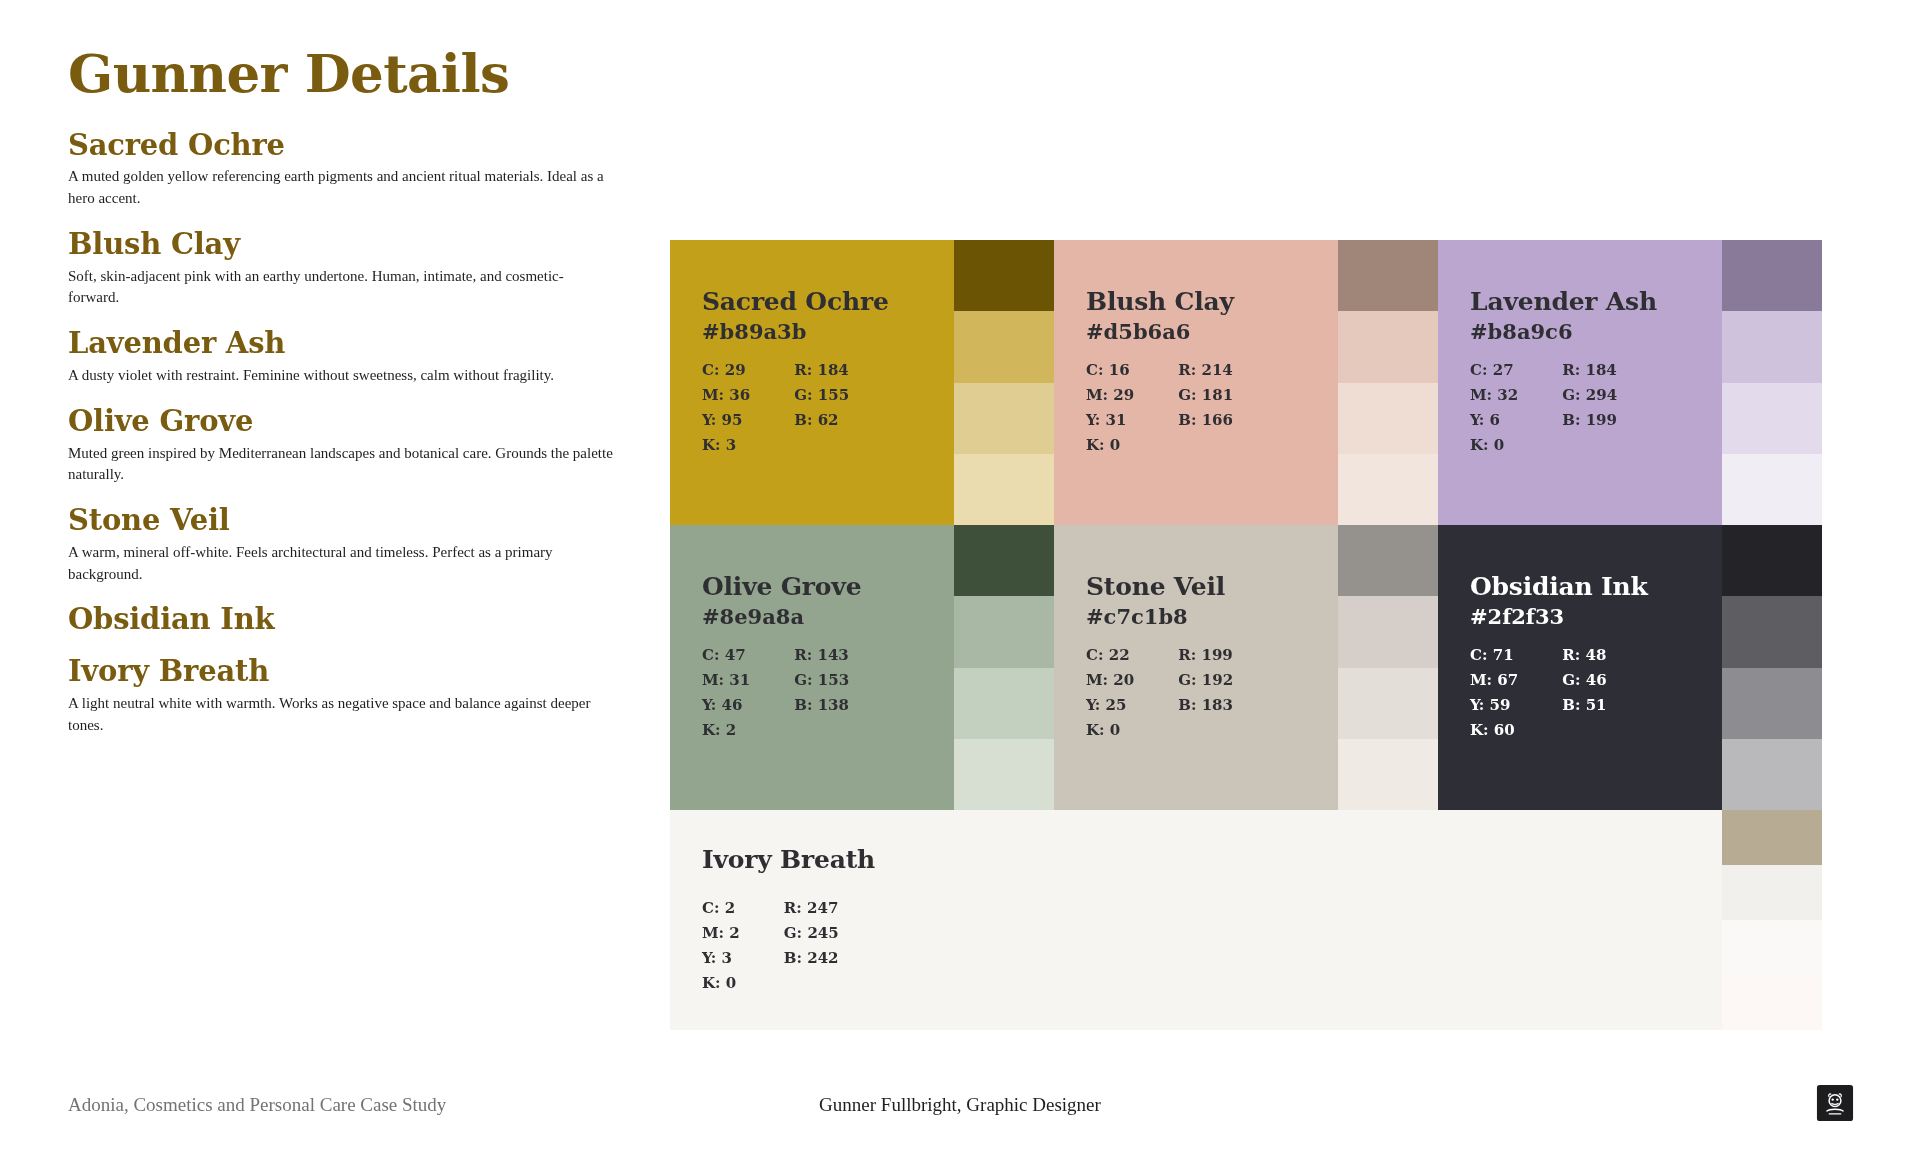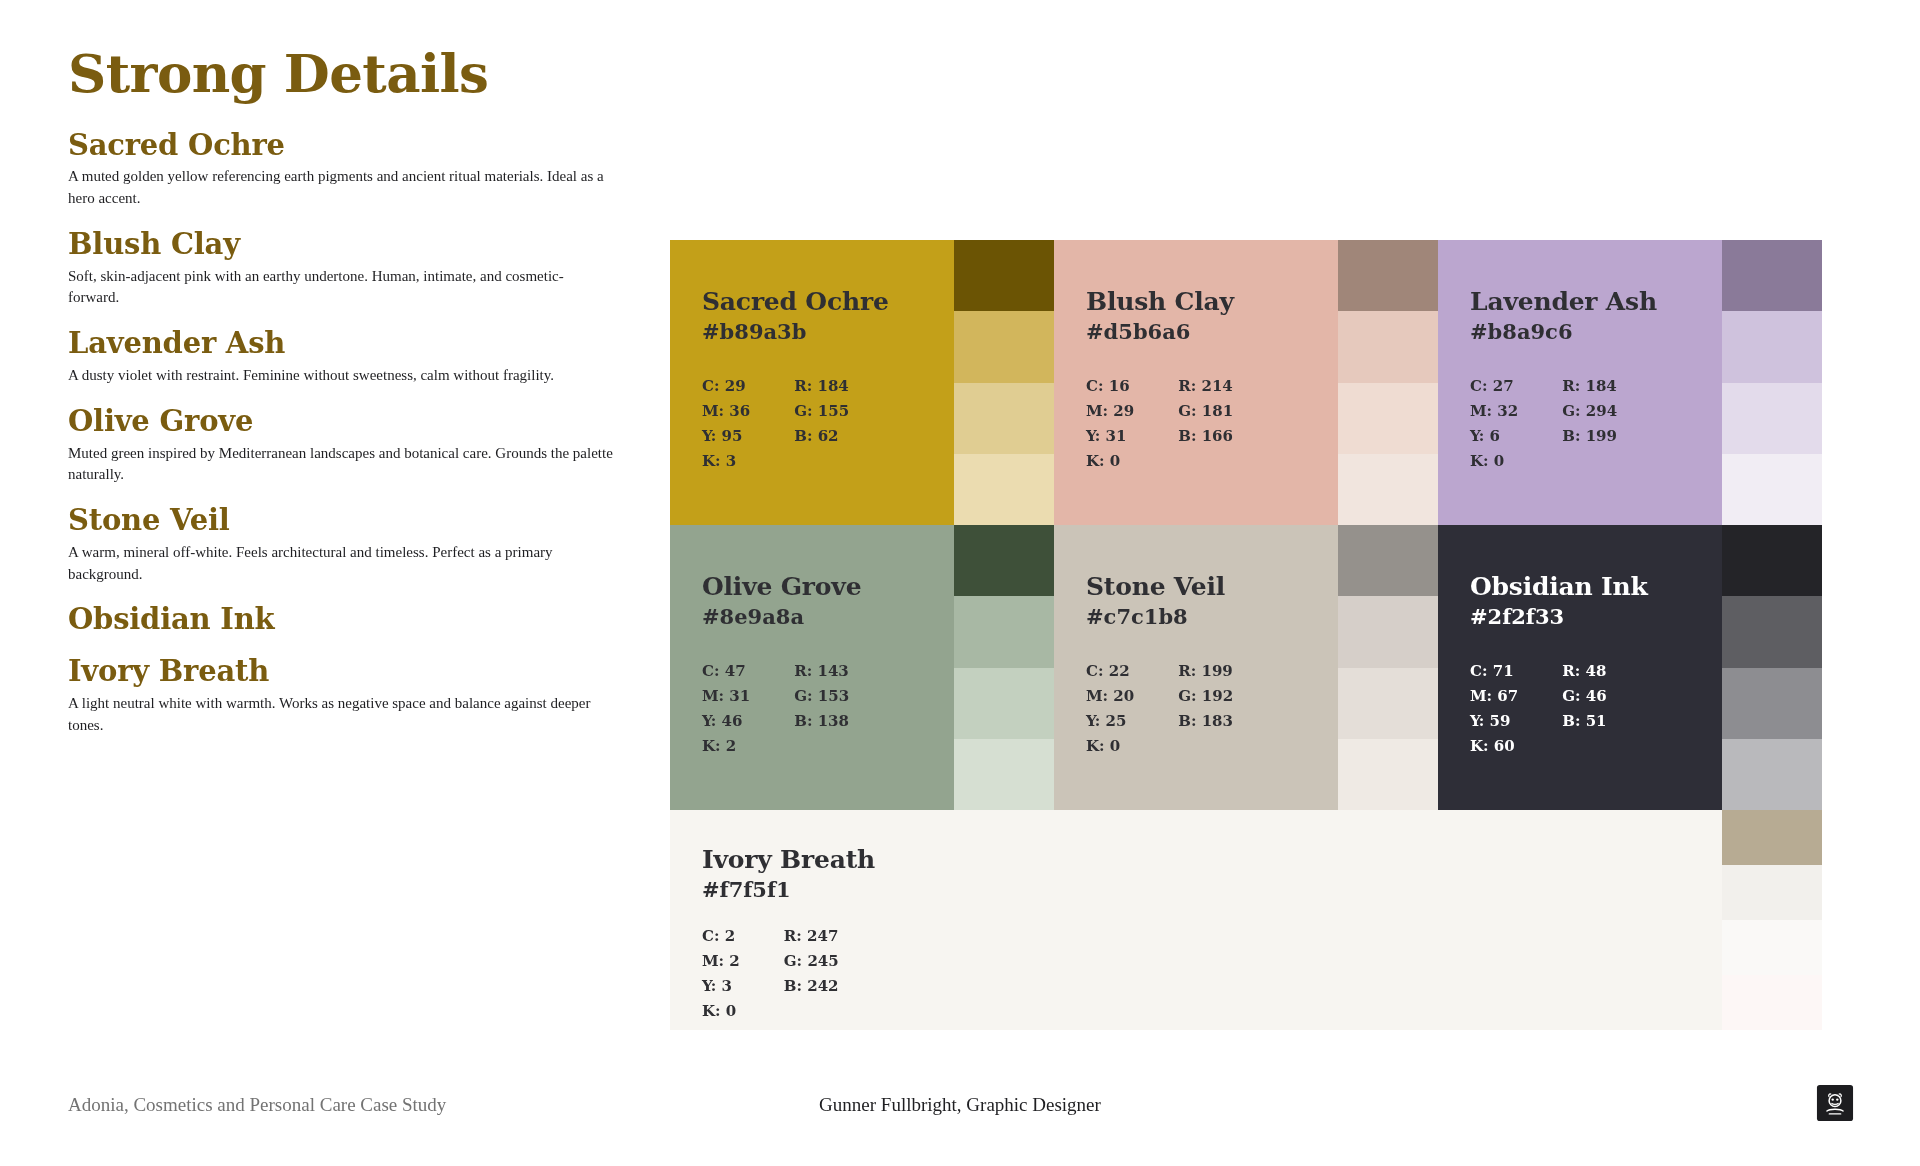--- a/index.html
+++ b/index.html
@@ -79,21 +79,21 @@
     letter-spacing:-0.2px;
     margin-bottom:3px;
   }
   .card-hex {
     font-family:"DejaVu Serif", serif;
     font-size:21px;
     font-weight:700;
     line-height:1.2;
   }
   .card-values {
-    margin-top:30px;
+    margin-top:14px;
     display:flex;
     gap:44px;
     font-family:"DejaVu Serif", serif;
     font-size:15px;
     font-weight:700;
     line-height:1.66;
   }
   .vcol { display:flex; flex-direction:column; }
 
   .tints {
@@ -137,21 +137,21 @@
     right:66px; top:-4px;
     width:38px; height:38px;
   }
 </style>
 </head>
 <body>
 
 <div class="page">
 
   <div class="left-col">
-    <div class="page-title">Strong Details</div>
+    <div class="page-title">Gunner Details</div>
 
     <div class="color-entry">
       <div class="entry-name">Sacred Ochre</div>
       <div class="entry-desc">A muted golden yellow referencing earth pigments and ancient ritual materials. Ideal as a hero accent.</div>
     </div>
     <div class="color-entry">
       <div class="entry-name">Blush Clay</div>
       <div class="entry-desc">Soft, skin-adjacent pink with an earthy undertone. Human, intimate, and cosmetic-forward.</div>
     </div>
     <div class="color-entry">
@@ -338,21 +338,20 @@
           <div class="tint" style="background: rgb(185, 185, 188);"></div>
         </div>
       </div>
 
     </div>
 
     <div class="swatch-row row-bottom">
       <div class="card card-wide">
         <div class="card-body" style="background: rgb(247, 245, 241); color: rgb(47, 47, 51);">
           <div class="card-name">Ivory Breath</div>
-          <div class="card-hex">#f7f5f1</div>
           <div class="card-values">
             <div class="vcol">
               <span>C: 2</span>
               <span>M: 2</span>
               <span>Y: 3</span>
               <span>K: 0</span>
             </div>
             <div class="vcol">
               <span>R: 247</span>
               <span>G: 245</span>

